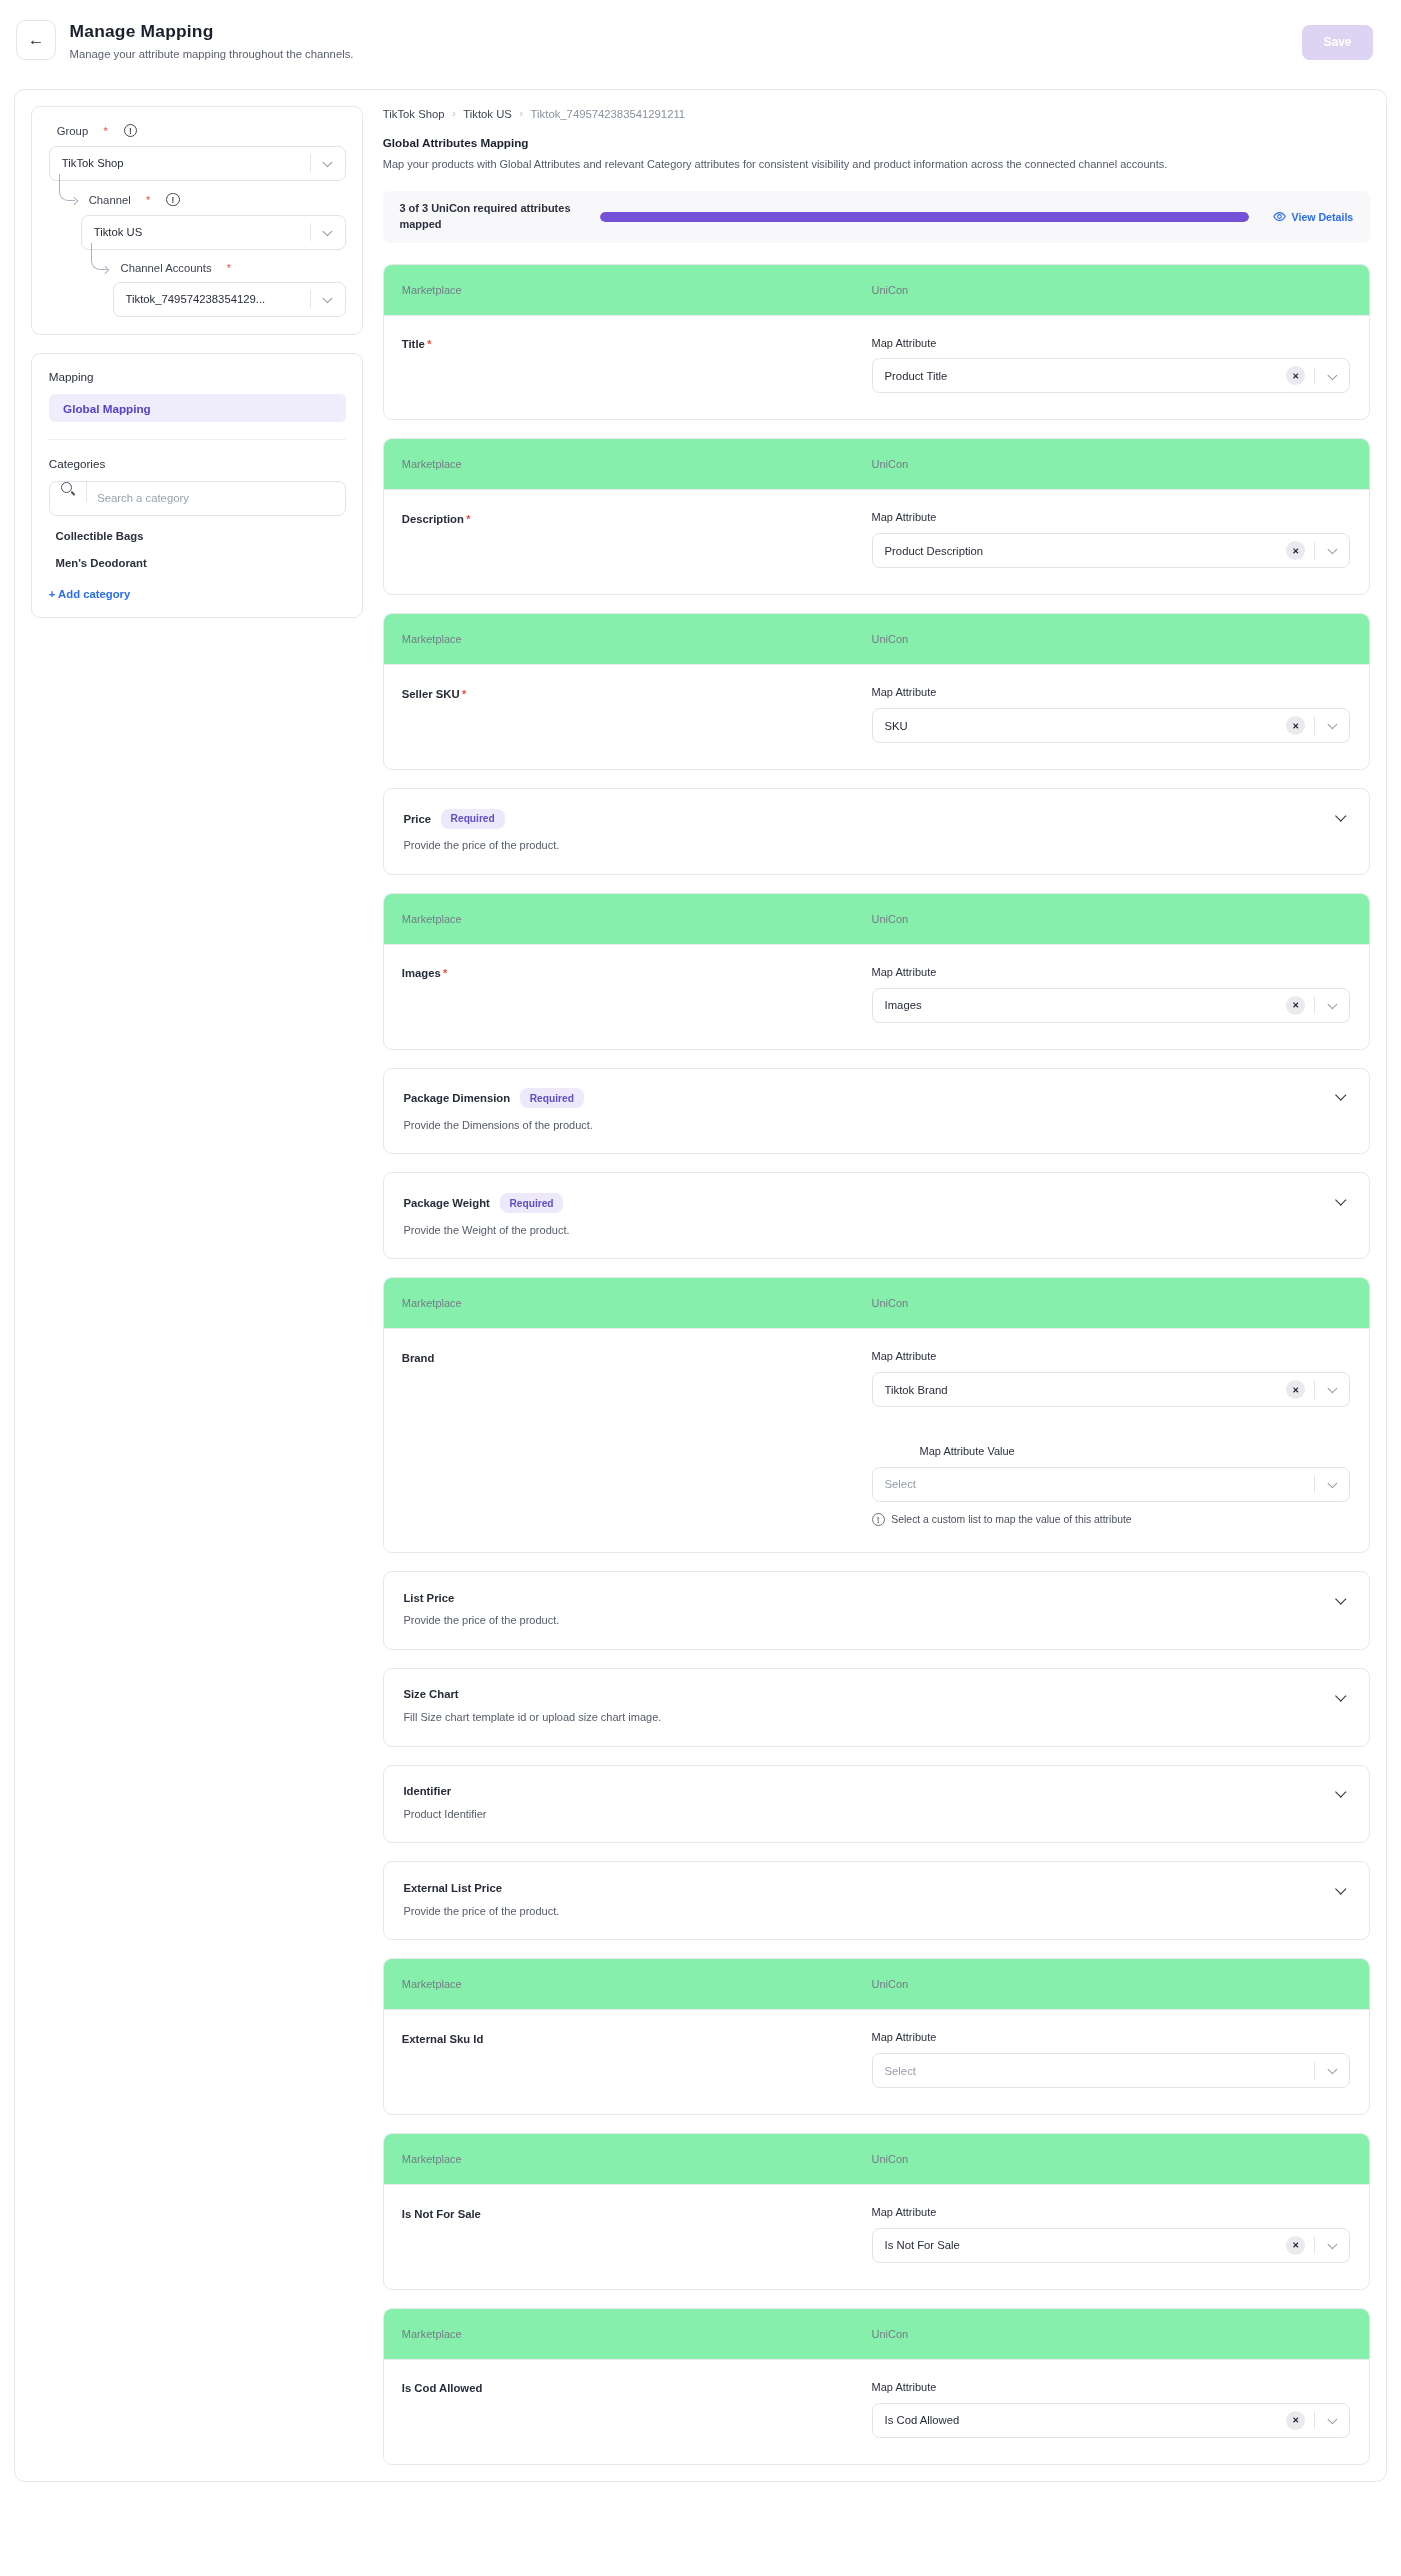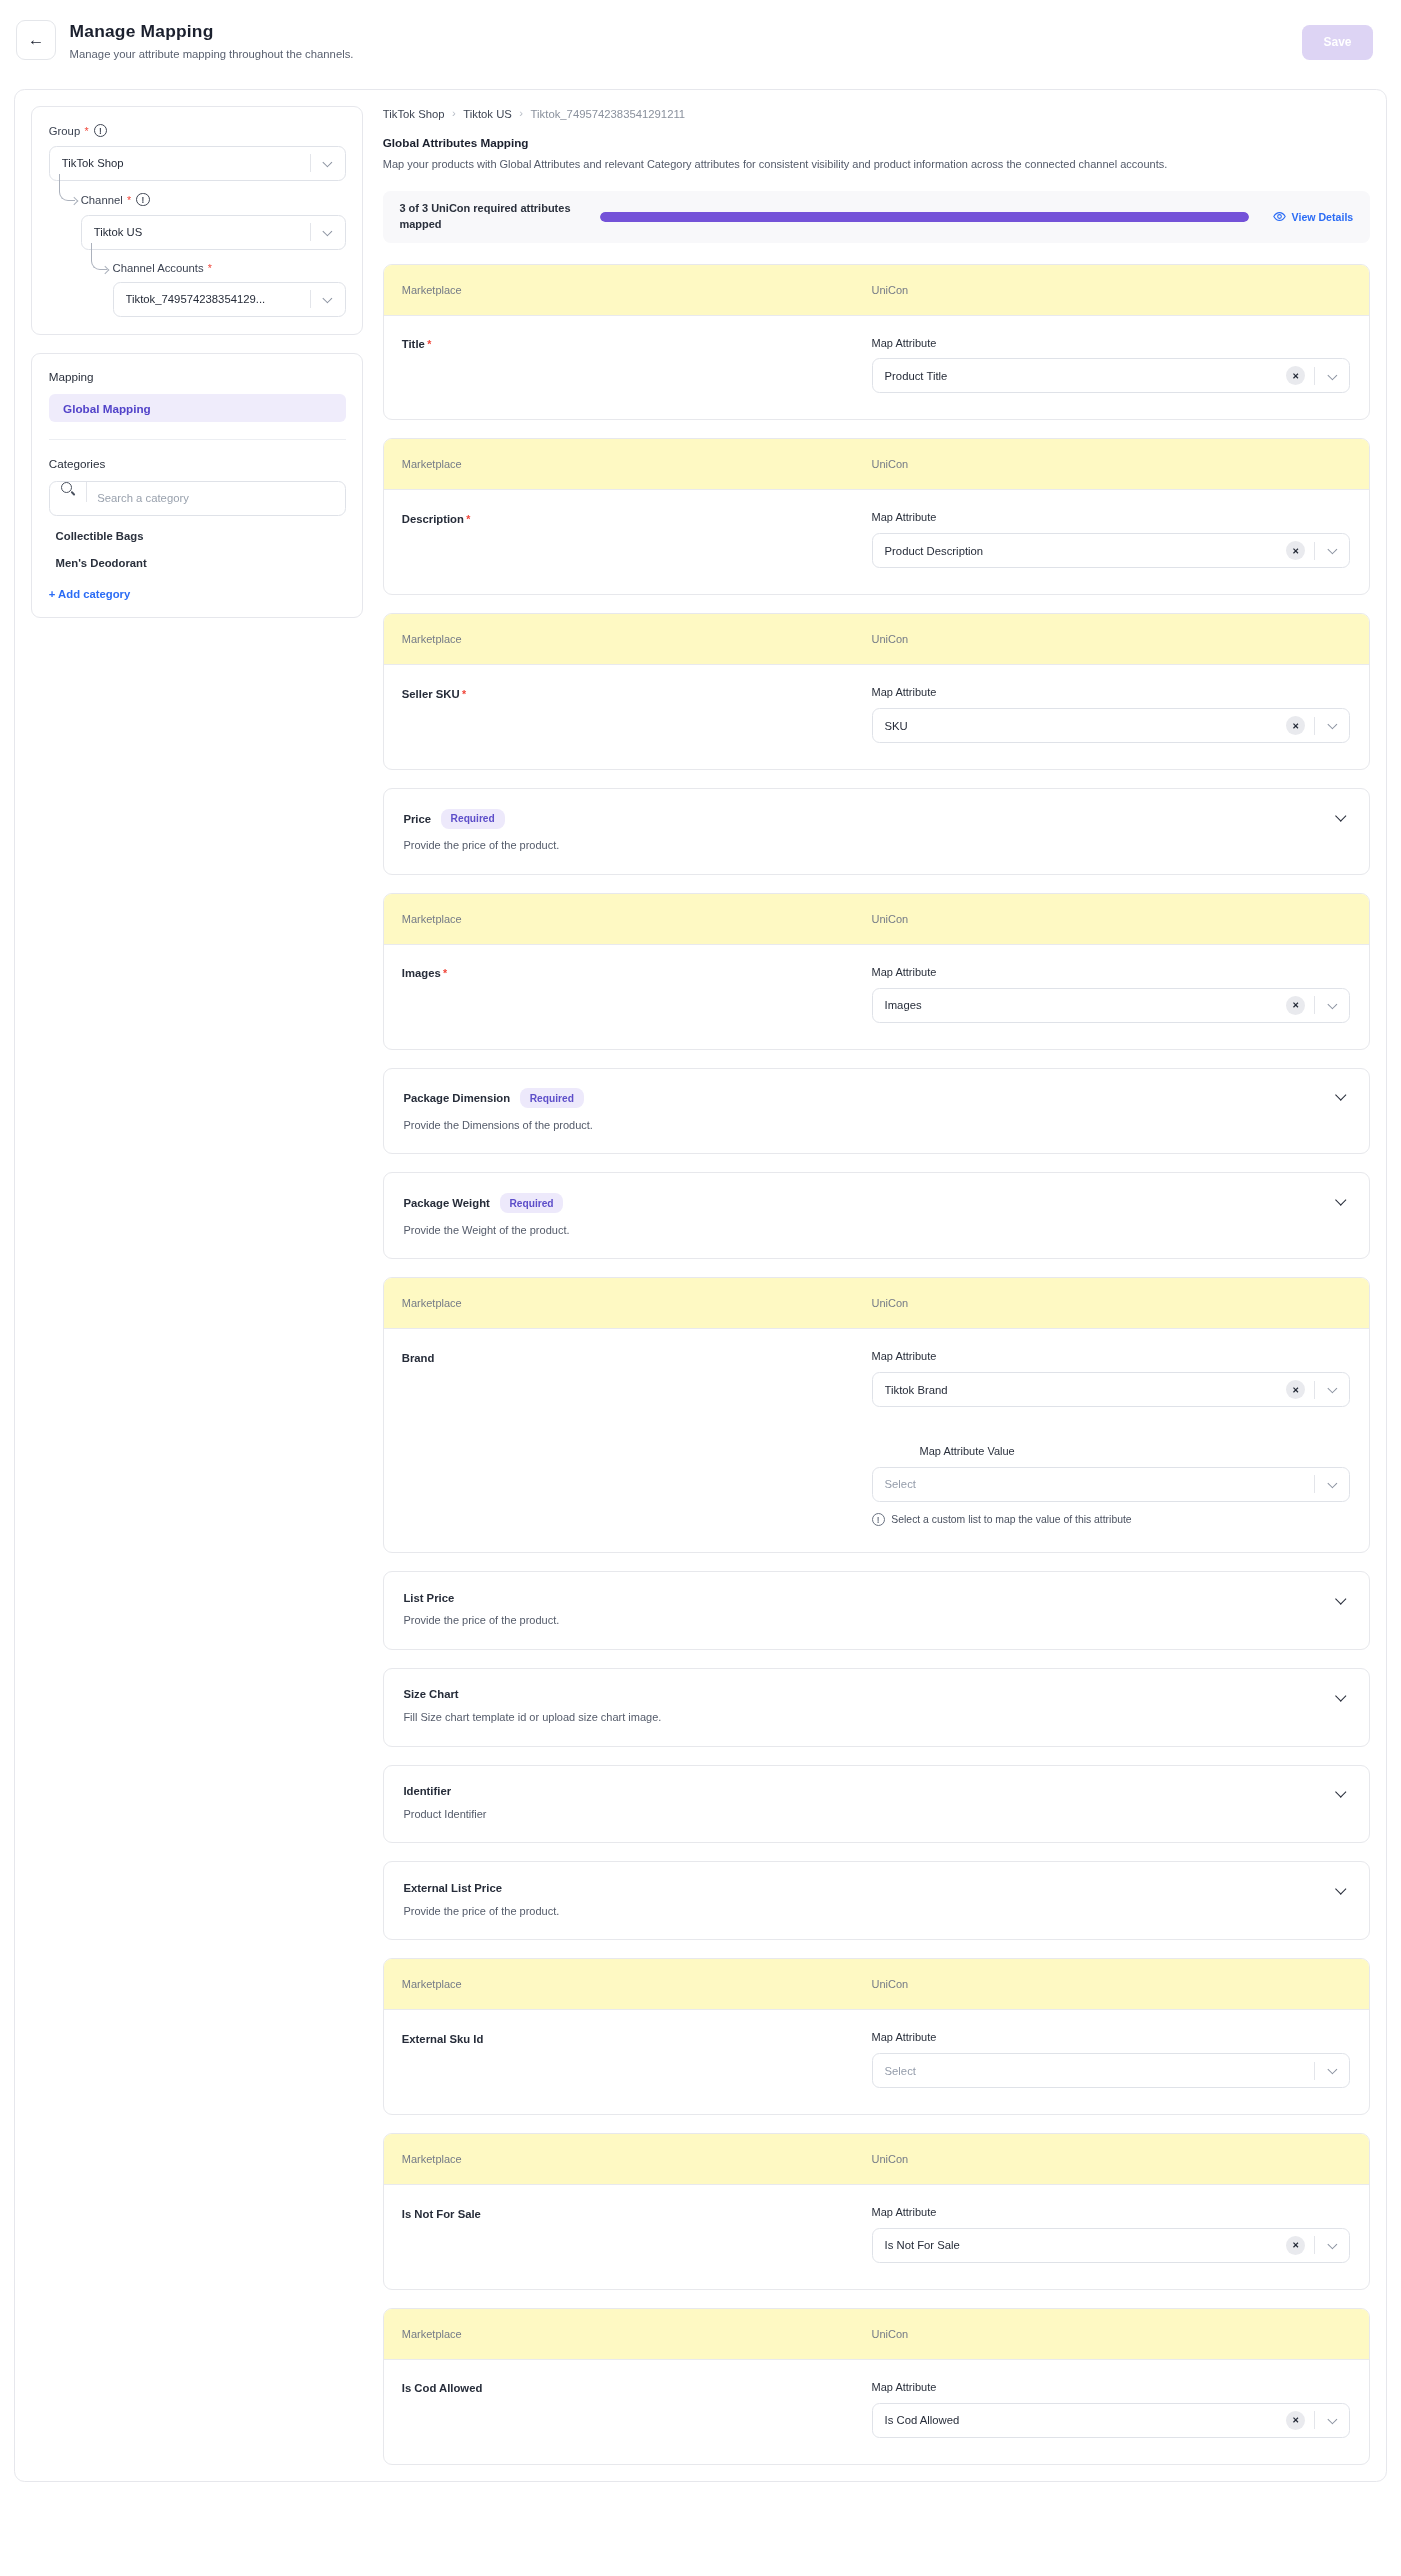--- a/index.html
+++ b/index.html
@@ -33,22 +33,22 @@
   .container {
     margin: 15px 13.6px 4.5px 13.6px;
     border: 0.8px solid #e6e7ec; border-radius: 10.6px;
     padding: 16.6px; display: flex; gap: 19.6px; background: #fff;
   }
 
   
   .sidebar { width: 332px; flex: none; display: flex; flex-direction: column; gap: 18px; }
   .panel { border: 0.8px solid #e6e7ec; border-radius: 9px; padding: 16.6px; background: #fff; }
 
-  .t-label { display: flex; align-items: center; gap: 5px; margin-bottom: 8.3px;
-             font-size: 11.3px; color: #3c4352; }
+  .t-label { display: flex; align-items: center; gap: 16px; margin-bottom: 8.3px;
+             font-size: 11.3px; color: #3c4352; margin-left: 8px; }
   .star { color: #f04438; font-size: 10.6px; margin-left: -0.8px; }
   .info-i { width: 13.6px; height: 13.6px; border: 1.2px solid #3f4654; border-radius: 50%;
             display: inline-flex; align-items: center; justify-content: center; flex: none; }
   .info-i::before { content: "!"; font-size: 8.3px; font-weight: 700; color: #3f4654; }
   .info-i.gray { border-color: #6a7280; width: 13px; height: 13px; }
   .info-i.gray::before { color: #6a7280; }
 
   .select {
     height: 35px; border: 0.8px solid #dfe2e8; border-radius: 7.5px; background: #fff;
     display: flex; align-items: center; padding-left: 12px; font-size: 11.3px; color: #262c39;
@@ -105,21 +105,21 @@
   .progress-label { width: 180px; flex: none; font-size: 11px; font-weight: 600; color: #2a303c; line-height: 1.45; }
   .progress-track { flex: 1; height: 9.8px; border-radius: 5.3px; background: #ece7f9; overflow: hidden; }
   .progress-fill { height: 100%; border-radius: 5.3px; background: #7452d8; }
   .view-details { flex: none; display: flex; align-items: center; gap: 5.3px; color: #2b6cf5;
                   font-size: 10.6px; font-weight: 600; cursor: pointer; padding-left: 3px; }
   .eye-i { width: 13px; height: 13px; display: inline-flex; }
 
   .cards { display: flex; flex-direction: column; gap: 18px; }
   .card { border: 0.8px solid #e7e8ec; border-radius: 9px; background: #fff; overflow: hidden; }
 
-  .attr-head { display: flex; background: #fef9c3; border-bottom: 0.8px solid #e9eaee; padding: 19px 18px; }
+  .attr-head { display: flex; background: #86efac; border-bottom: 0.8px solid #e9eaee; padding: 19px 18px; }
   .ah-left { width: 49.5%; flex: none; font-size: 11px; color: #757b87; }
   .ah-right { flex: 1; font-size: 11px; color: #757b87; }
 
   .attr-body { display: flex; padding: 21px 18px 26px 18px; }
   .attr-name { width: 49.5%; flex: none; font-size: 11.3px; font-weight: 700; color: #262c39; padding-top: 1.5px; }
   .attr-map { flex: 1; padding-right: 0.8px; }
   .map-label { font-size: 11px; color: #2a303c; margin-bottom: 9.8px; }
   .map-label.mt { margin-top: 38px; padding-left: 48px; }
   .note-row { margin-top: 11.3px; display: flex; align-items: center; gap: 6.8px; font-size: 10.4px; color: #4a5160; }
 

